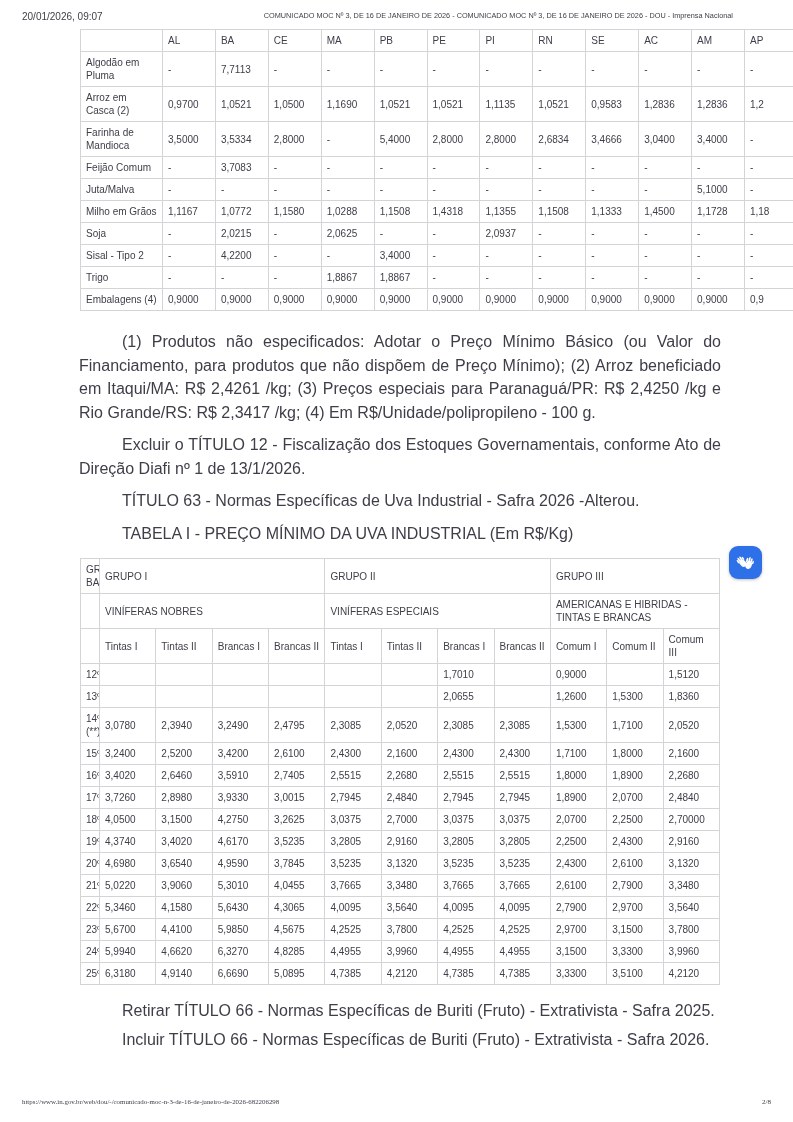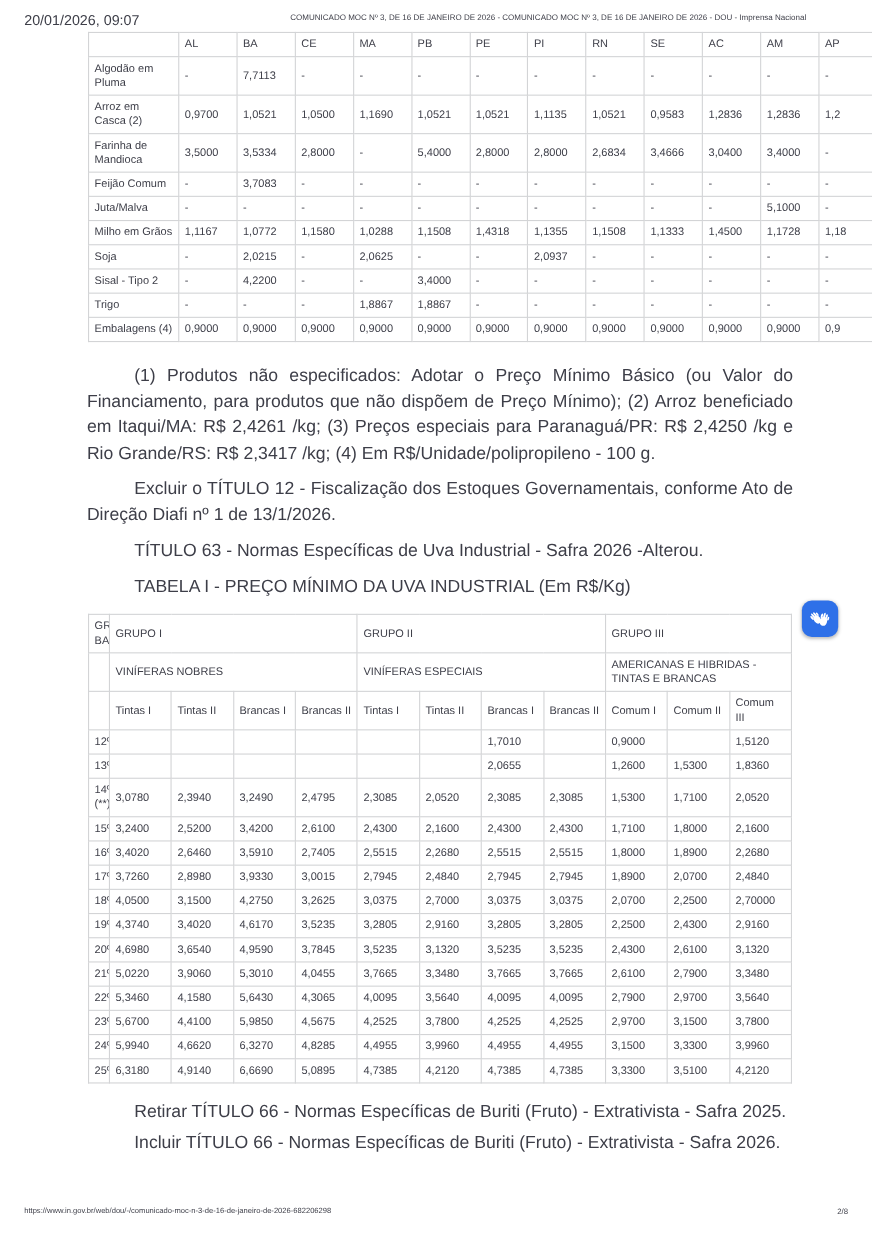--- a/index.html
+++ b/index.html
@@ -10,21 +10,21 @@
     height: 1122px;
     overflow: hidden;
     background: #ffffff;
     font-family: "Liberation Sans", sans-serif;
     color: #3d3e48;
   }
   
   .print-header { position: relative; height: 26px; }
   .timestamp {
     position: absolute; left: 22px; top: 11px;
-    font-size: 13px; color: #3d3e48; white-space: nowrap;
+    font-size: 10px; color: #3d3e48; white-space: nowrap;
   }
   .doc-title {
     position: absolute; left: 120px; right: 60px; top: 11px;
     text-align: right; font-size: 7.3px; color: #3d3e48; white-space: nowrap; overflow: hidden;
   }
   
   table { border-collapse: collapse; table-layout: fixed; }
   th, td {
     border: 1px solid #d3d4d6;
     padding: 4px 5px;
@@ -63,21 +63,21 @@
     border-radius: 9px;
     background: #2e70e8;
     border: none;
     display: flex; align-items: center; justify-content: center;
     cursor: pointer;
     box-shadow: 0 1px 3px rgba(0,0,0,.25);
     padding: 0;
   }
   
   .print-footer {
-    position: absolute; left: 0; right: 0; bottom: 12px; height: 12px;
+    position: absolute; left: 0; right: 0; bottom: 12px; height: 12px; font-family: Liberation Serif, serif;
   }
   .footer-url {
     position: absolute; left: 22px; top: 0;
     font-size: 6.9px; color: #3d3e48; white-space: nowrap;
   }
   .footer-page {
     position: absolute; right: 22px; top: 0;
     font-size: 7.1px; color: #3d3e48;
   }
 </style>

